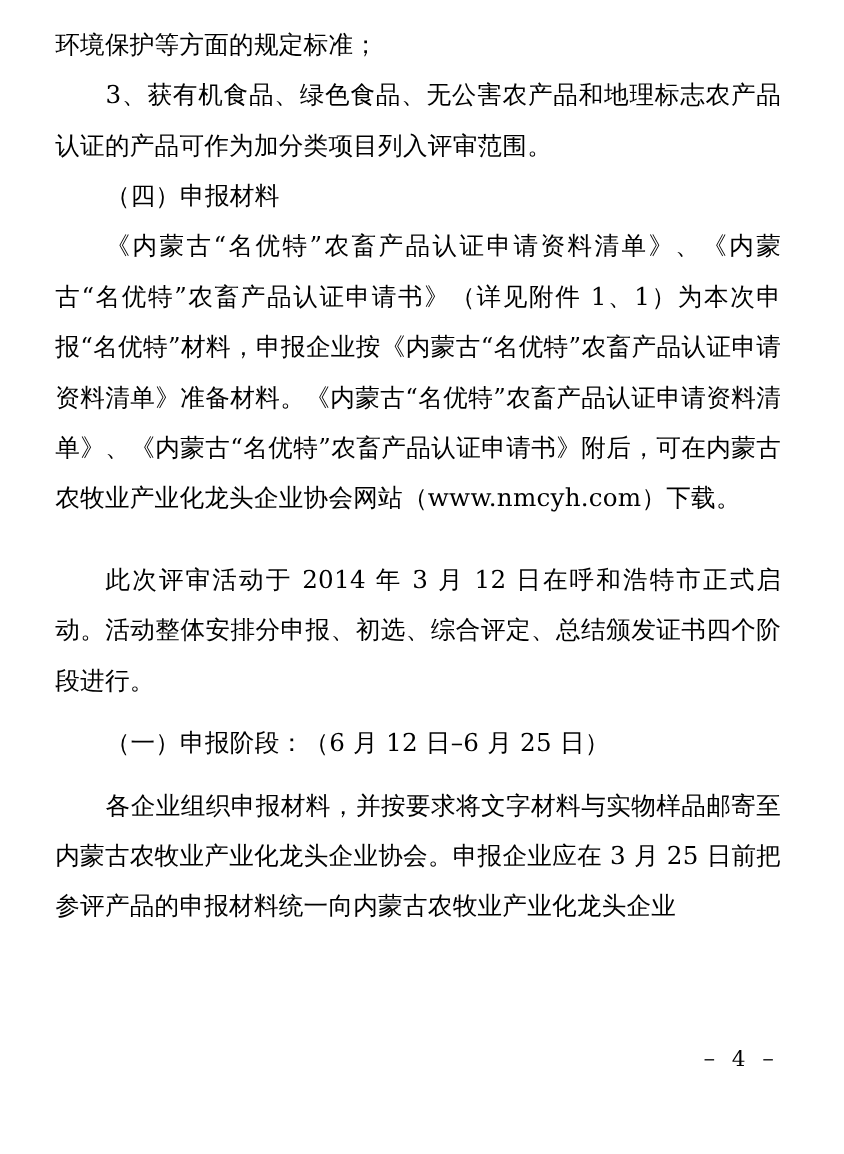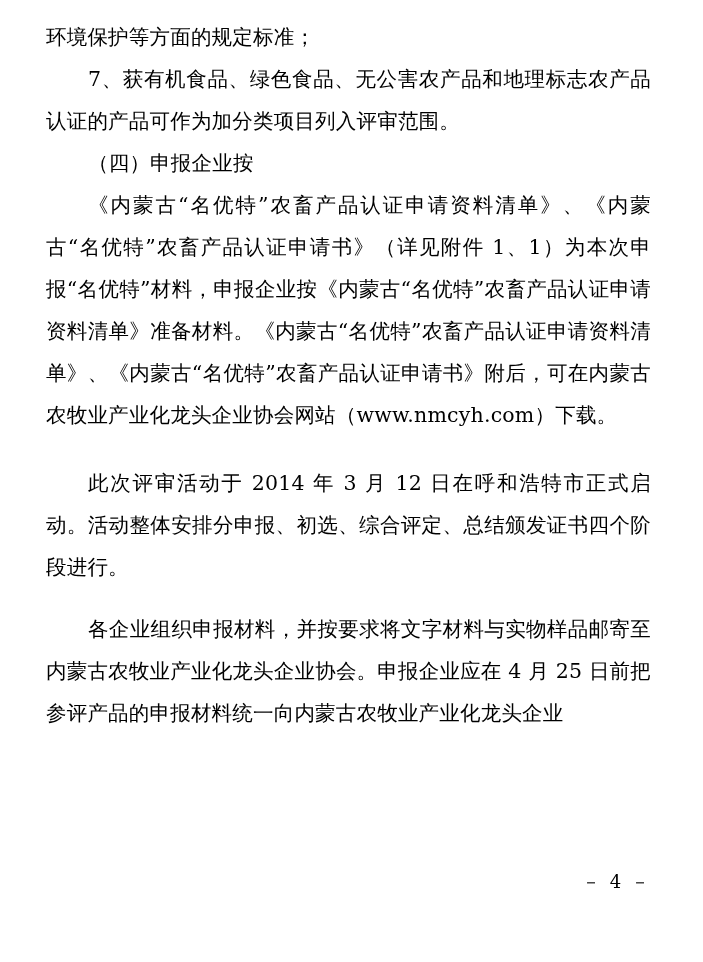--- a/index.html
+++ b/index.html
@@ -63,36 +63,37 @@
   }
 </style>
 </head>
 <body>
 
 <div class="page">
   <div class="doc-body">
 
     <p class="flush">环境保护等方面的规定标准；</p>
 
-    <p class="indent">7、获有机食品、绿色食品、无公害农产品和地理标志农产品认证的产品可作为加分类项目列入评审范围。</p>
+    <p class="indent">3、获有机食品、绿色食品、无公害农产品和地理标志农产品认证的产品可作为加分类项目列入评审范围。</p>
 
-    <p class="indent">（四）申报企业按</p>
+    <p class="indent">（四）申报材料</p>
 
     <p class="indent">《内蒙古“名优特”农畜产品认证申请资料清单》、《内蒙古“名优特”农畜产品认证申请书》（详见附件 1、1）为本次申报“名优特”材料，申报企业按《内蒙古“名优特”农畜产品认证申请资料清单》准备材料。《内蒙古“名优特”农畜产品认证申请资料清单》、《内蒙古“名优特”农畜产品认证申请书》附后，可在内蒙古农牧业产业化龙头企业协会网站（www.nmcyh.com）下载。</p>
 
     <div class="gap-md"></div>
 
 
     <div class="gap-sm"></div>
 
     <p class="indent">此次评审活动于 2014 年 3 月 12 日在呼和浩特市正式启动。活动整体安排分申报、初选、综合评定、总结颁发证书四个阶段进行。</p>
 
     <div class="gap-sm"></div>
 
+    <p class="indent">（一）申报阶段：（6 月 12 日–6 月 25 日）</p>
 
     <div class="gap-sm"></div>
 
-    <p class="indent">各企业组织申报材料，并按要求将文字材料与实物样品邮寄至内蒙古农牧业产业化龙头企业协会。申报企业应在 4 月 25 日前把参评产品的申报材料统一向内蒙古农牧业产业化龙头企业</p>
+    <p class="indent">各企业组织申报材料，并按要求将文字材料与实物样品邮寄至内蒙古农牧业产业化龙头企业协会。申报企业应在 3 月 25 日前把参评产品的申报材料统一向内蒙古农牧业产业化龙头企业</p>
 
   </div>
 
   <div class="footer">－ 4 －</div>
 </div>
 
 </body></html>

